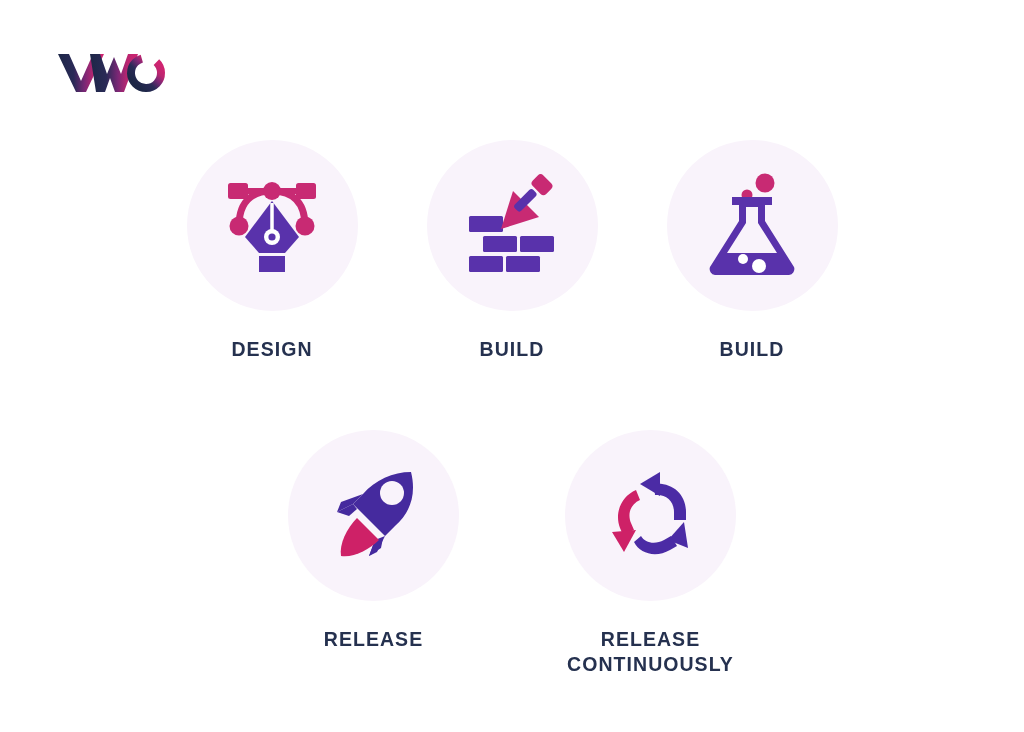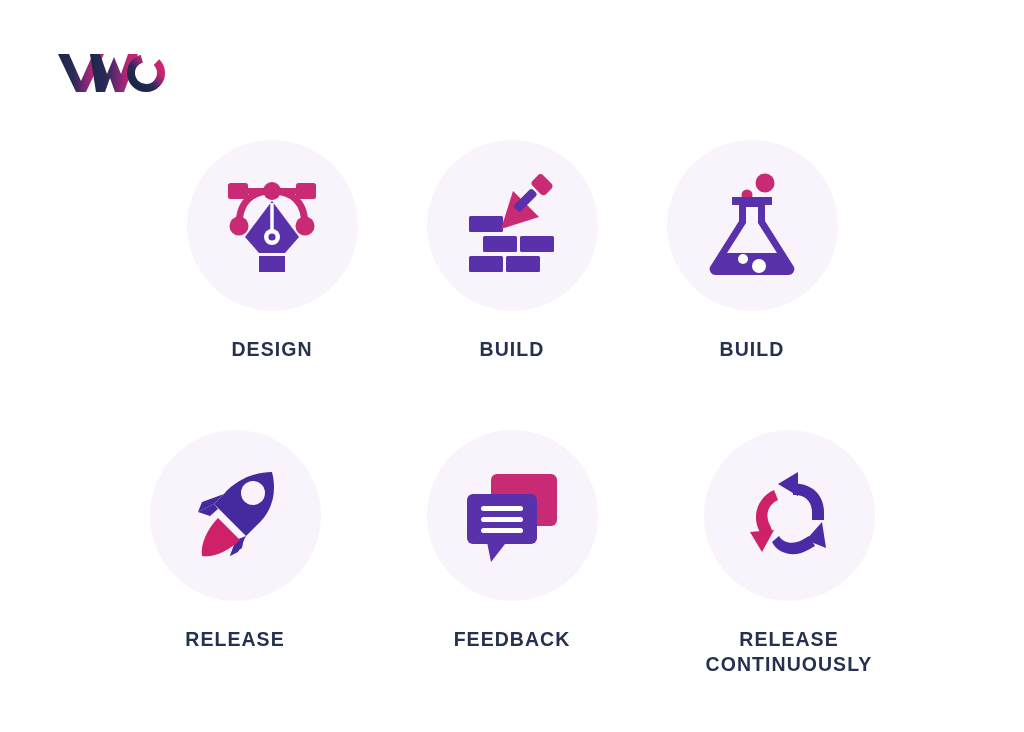--- a/index.html
+++ b/index.html
@@ -208,37 +208,20 @@
             <path d="M38 58
                      C28 68 20 84 22 96
                      C34 98 50 90 60 80
                      Z" fill="#ce2167"></path>
           </g>
         </svg>
       </div>
       <div class="step-label">RELEASE</div>
     </div>
 
-    <div class="step">
-      <div class="step-circle">
-        <svg class="step-icon" viewBox="0 0 110 110">
-
-          <rect x="34" y="14" width="66" height="52" rx="6" fill="#c82a73"></rect>
-
-          <rect x="10" y="34" width="70" height="50" rx="6" fill="#5932ab"></rect>
-
-          <path d="M30 82 L34 102 L48 84 Z" fill="#5932ab"></path>
-
-          <rect x="24" y="46" width="42" height="5" rx="2.5" fill="#ffffff"></rect>
-          <rect x="24" y="57" width="42" height="5" rx="2.5" fill="#ffffff"></rect>
-          <rect x="24" y="68" width="42" height="5" rx="2.5" fill="#ffffff"></rect>
-        </svg>
-      </div>
-      <div class="step-label">FEEDBACK</div>
-    </div>
 
     <div class="step">
       <div class="step-circle">
         <svg class="step-icon" viewBox="0 0 110 110">
 
           <g fill="#4b2ba5">
             <path d="M58 24 C76 22 90 34 90 52 L90 60 L78 60 L78 52
                      C78 41 70 34 59 35 Z"></path>
             <path d="M64 12 L64 36 L44 24 Z"></path>
           </g>

